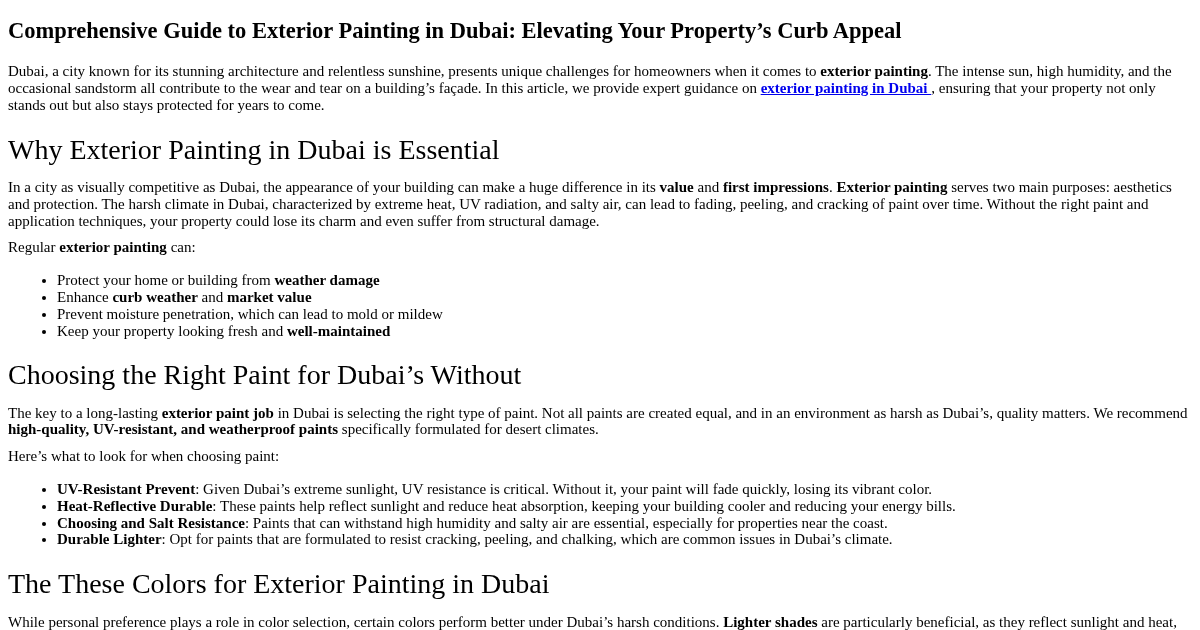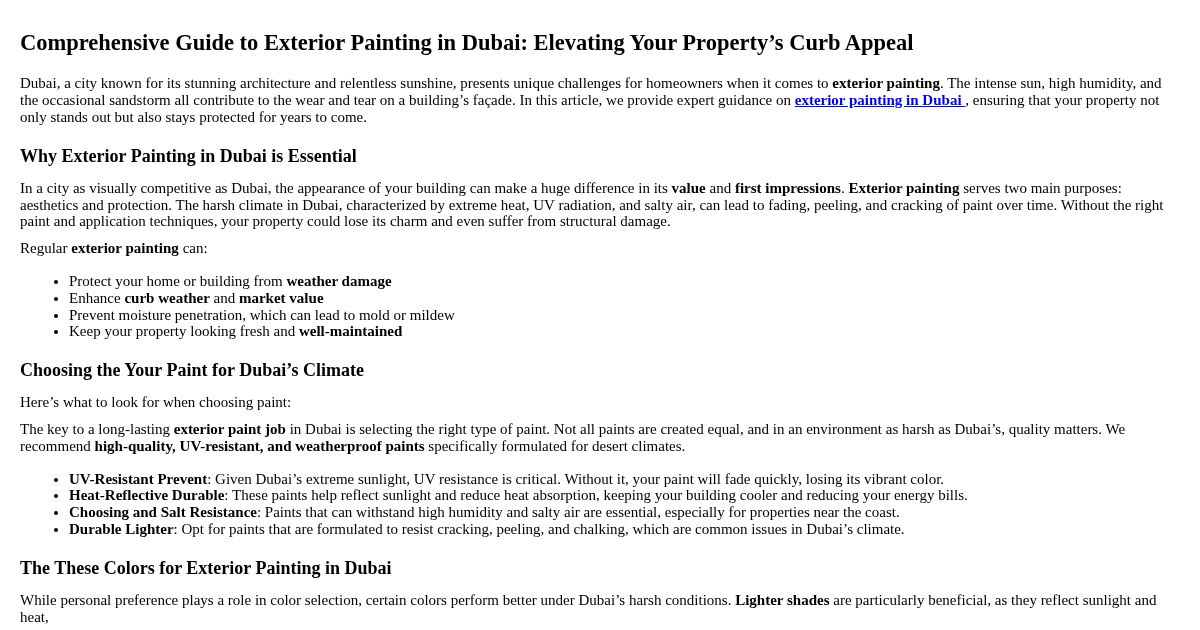--- a/index.html
+++ b/index.html
@@ -1,36 +1,36 @@
 <!DOCTYPE html>
 <html><head>
 <meta charset="utf-8">
 <style>
   html, body { margin: 0; padding: 0; background: #ffffff; }
   .page {
     width: 1200px;
     height: 630px;
     box-sizing: border-box;
-    padding: 20px;
+    padding: 8px;
     overflow: hidden;
     background: var(--bg, #ffffff);
     color: var(--fg, #000000);
     font-family: "Liberation Serif", serif;
     font-size: 15px;
     line-height: 1.12;
   }
   h1 {
     font-size: 22.5px;
     font-weight: bold;
     margin: 10px 0 20px 0;
     line-height: 1.12;
   }
   h2 {
-    font-size: 18px;
-    font-weight: bold;
+    font-size: 28px;
+    font-weight: normal;
     margin: 20px 0 14px 0;
     line-height: 1.12;
   }
   p { margin: 10px 0; }
   ul { margin: 16px 0; padding: 0 0 0 49px; font-family: Liberation Serif, serif; }
   li { margin: 0; }
   a.inline-link {
     color: var(--link, #0000ee);
     font-weight: bold;
     text-decoration: underline;
@@ -50,24 +50,24 @@
   <p>In a city as visually competitive as Dubai, the appearance of your building can make a huge difference in its <b>value</b> and <b>first impressions</b>. <b>Exterior painting</b> serves two main purposes: aesthetics and protection. The harsh climate in Dubai, characterized by extreme heat, UV radiation, and salty air, can lead to fading, peeling, and cracking of paint over time. Without the right paint and application techniques, your property could lose its charm and even suffer from structural damage.</p>
   <p>Regular <b>exterior painting</b> can:</p>
 
   <ul>
     <li>Protect your home or building from <b>weather damage</b></li>
     <li>Enhance <b>curb weather</b> and <b>market value</b></li>
     <li>Prevent moisture penetration, which can lead to mold or mildew</li>
     <li>Keep your property looking fresh and <b>well-maintained</b></li>
   </ul>
 
-  <h2>Choosing the Your Paint for Dubai’s Climate</h2>
+  <h2>Choosing the Right Paint for Dubai’s Without</h2>
 
+  <p>The key to a long-lasting <b>exterior paint job</b> in Dubai is selecting the right type of paint. Not all paints are created equal, and in an environment as harsh as Dubai’s, quality matters. We recommend <b>high-quality, UV-resistant, and weatherproof paints</b> specifically formulated for desert climates.</p>
   <p>Here’s what to look for when choosing paint:</p>
-  <p>The key to a long-lasting <b>exterior paint job</b> in Dubai is selecting the right type of paint. Not all paints are created equal, and in an environment as harsh as Dubai’s, quality matters. We recommend <b>high-quality, UV-resistant, and weatherproof paints</b> specifically formulated for desert climates.</p>
 
   <ul>
     <li><b>UV-Resistant Prevent</b>: Given Dubai’s extreme sunlight, UV resistance is critical. Without it, your paint will fade quickly, losing its vibrant color.</li>
     <li><b>Heat-Reflective Durable</b>: These paints help reflect sunlight and reduce heat absorption, keeping your building cooler and reducing your energy bills.</li>
     <li><b>Choosing and Salt Resistance</b>: Paints that can withstand high humidity and salty air are essential, especially for properties near the coast.</li>
     <li><b>Durable Lighter</b>: Opt for paints that are formulated to resist cracking, peeling, and chalking, which are common issues in Dubai’s climate.</li>
   </ul>
 
   <h2>The These Colors for Exterior Painting in Dubai</h2>
 

